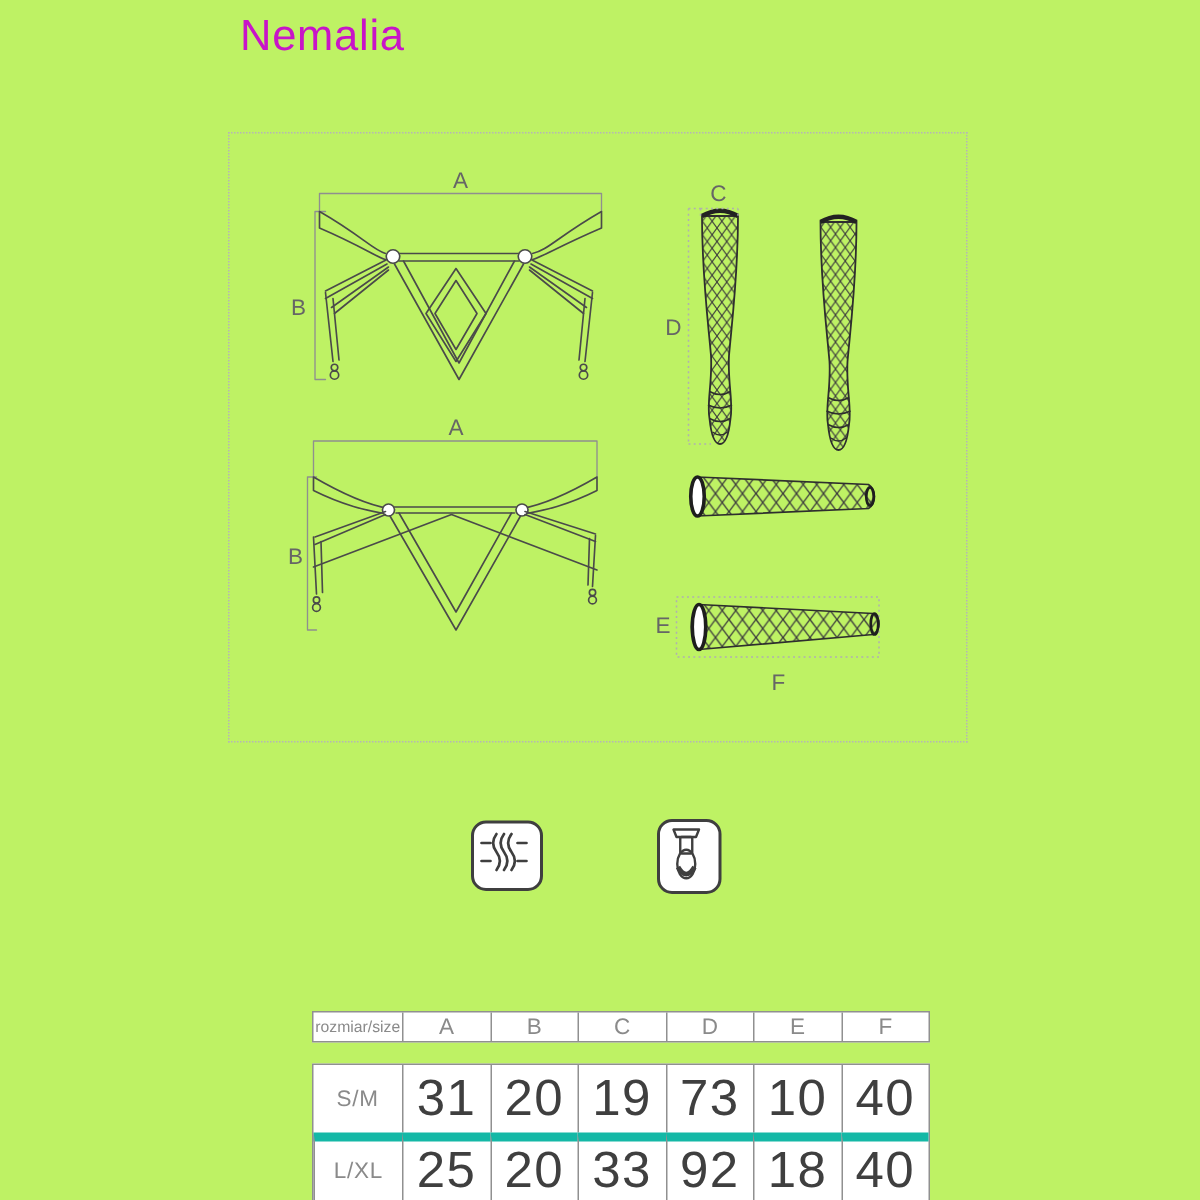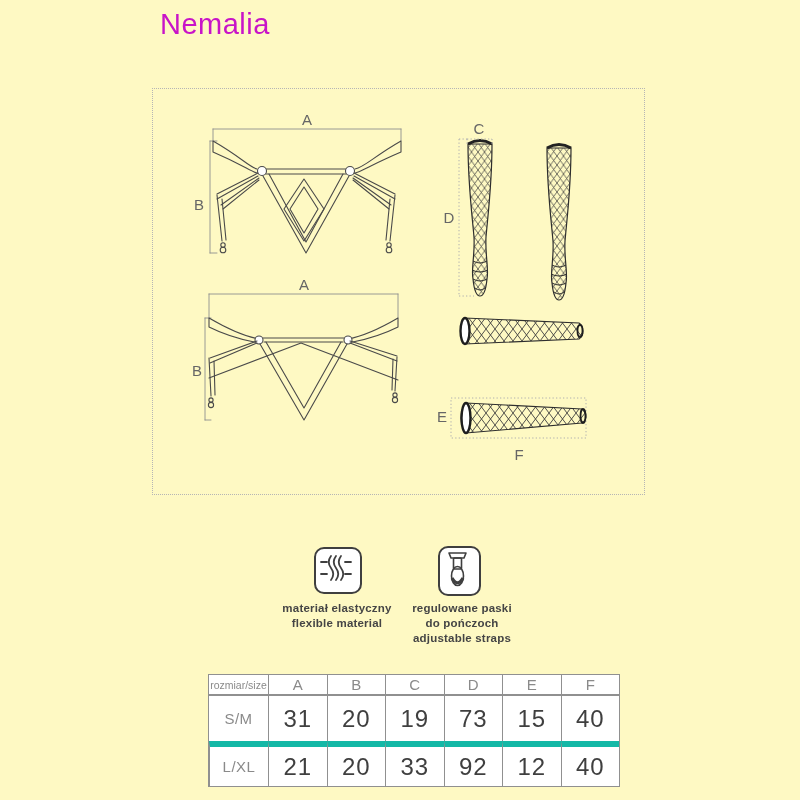--- a/index.html
+++ b/index.html
@@ -1,16 +1,16 @@
 <!DOCTYPE html>
 <html><head>
 <meta charset="utf-8">
 <style>
   html,body{margin:0;padding:0;background:#fff;}
-  #page{position:relative;width:800px;height:800px;background:#fef9c3;overflow:hidden;
+  #page{position:relative;width:800px;height:800px;background:#bef264;overflow:hidden;
         font-family:"Liberation Sans",sans-serif;}
   .abs{position:absolute;}
 
   
   #title{left:160px;top:10px;font-size:29px;line-height:1;color:#c814c8;
          font-weight:400;letter-spacing:.5px;}
 
   
   #diagram-box{left:152px;top:88px;width:491px;height:405px;border:1px dotted #b5b5b5;}
   #diagram-box svg{position:absolute;left:0;top:0;}
@@ -27,26 +27,26 @@
   #caption-strap{left:383px;top:601px;width:158px;}
 
   
   #size-table{left:208px;top:674px;width:412px;}
   .tgrid{display:grid;grid-template-columns:59px repeat(6,1fr);box-sizing:border-box;
          border:1px solid #909090;background:#fff;}
   .tgrid > div{display:flex;align-items:center;justify-content:center;
                border-left:1px solid #909090;box-sizing:border-box;}
   .tgrid > div:first-child{border-left:none;}
   #thead{height:21px;}
-  #tbody{margin-top:0;}
+  #tbody{margin-top:14px;}
   #tbody .row2{border-top:6px solid #14b8a6;}
   .hlabel{font-size:10.5px;color:#8a8a8a;}
   .hcell{font-size:15px;color:#8a8a8a;}
   .rowhead{font-size:15px;color:#8a8a8a;letter-spacing:.5px;height:45px;}
-  .num{font-size:24px;color:#3f3f3f;letter-spacing:1px;height:45px;text-align:right;}
+  .num{font-size:34px;color:#3f3f3f;letter-spacing:1px;height:45px;text-align:right;}
 </style>
 </head>
 <body>
 
 <div id="page">
 
   <div id="title" class="abs">Nemalia</div>
 
   <div id="diagram-box" class="abs">
     <svg width="491" height="405" viewBox="0 0 491 405">
@@ -141,62 +141,53 @@
   <div id="icon-elastic" class="abs icon-box">
     <svg width="40" height="39" viewBox="0 0 40 39">
       <g stroke="#3f3f3f" stroke-width="1.8" fill="none" stroke-linecap="round">
         <path d="M5,13 h6 M5,25 h6 M29,13 h6 M29,25 h6"></path>
         <path d="M15,7 q-4.5,6 0,12 q4.5,6 0,12"></path>
         <path d="M20,7 q-4.5,6 0,12 q4.5,6 0,12"></path>
         <path d="M25,7 q-4.5,6 0,12 q4.5,6 0,12"></path>
       </g>
     </svg>
   </div>
-  <div id="caption-elastic" class="caption">
-    <div>materiał elastyczny</div>
-    <div>flexible material</div>
-  </div>
 
   <div id="icon-strap" class="abs icon-box">
     <svg width="35" height="42" viewBox="0 0 35 42">
       <g stroke="#3f3f3f" stroke-width="1.6" fill="none" stroke-linejoin="round">
         <path d="M9,5 H26 L24,10 H11 Z"></path>
         <rect x="13.5" y="10" width="8" height="11" rx="1"></rect>
         <ellipse cx="17.5" cy="28" rx="6" ry="9.5"></ellipse>
         <path d="M12,30 Q17.5,39.5 23,30" stroke-width="3.2"></path>
       </g>
     </svg>
-  </div>
-  <div id="caption-strap" class="caption">
-    <div>regulowane paski</div>
-    <div>do pończoch</div>
-    <div>adjustable straps</div>
   </div>
 
   <div id="size-table" class="abs">
     <div id="thead" class="tgrid">
       <div class="hlabel">rozmiar/size</div>
       <div class="hcell">A</div>
       <div class="hcell">B</div>
       <div class="hcell">C</div>
       <div class="hcell">D</div>
       <div class="hcell">E</div>
       <div class="hcell">F</div>
     </div>
     <div id="tbody" class="tgrid">
       <div class="rowhead">S/M</div>
       <div class="num">31</div>
       <div class="num">20</div>
       <div class="num">19</div>
       <div class="num">73</div>
-      <div class="num">15</div>
+      <div class="num">10</div>
       <div class="num">40</div>
       <div class="rowhead row2">L/XL</div>
-      <div class="num row2">21</div>
+      <div class="num row2">25</div>
       <div class="num row2">20</div>
       <div class="num row2">33</div>
       <div class="num row2">92</div>
-      <div class="num row2">12</div>
+      <div class="num row2">18</div>
       <div class="num row2">40</div>
     </div>
   </div>
 
 </div>
 
 </body></html>

